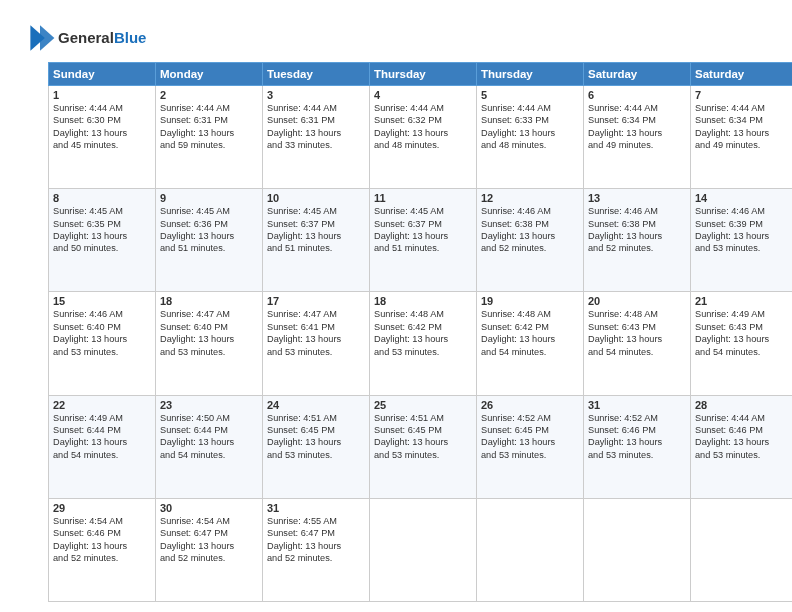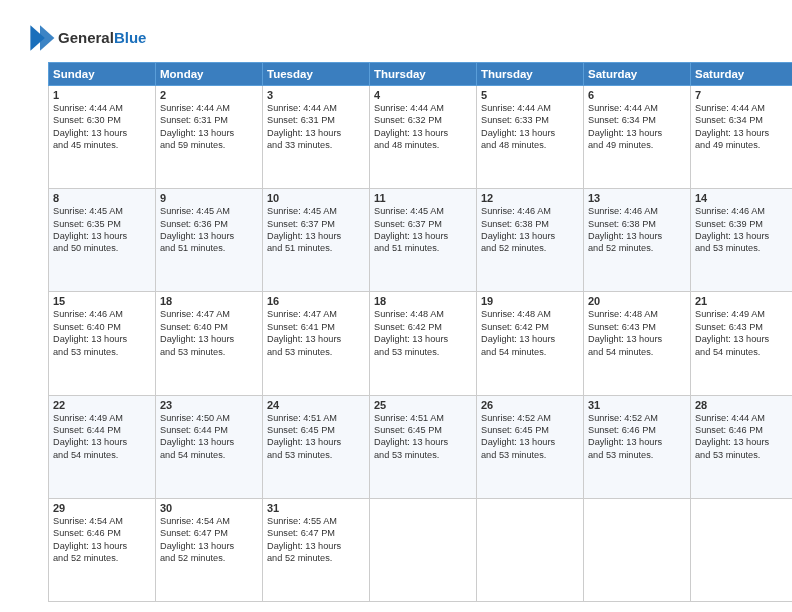--- a/index.html
+++ b/index.html
@@ -237,21 +237,21 @@
             <span class="cell-line">and 53 minutes.</span>
           </td>
           <td>
             <span class="day-num">18</span>
             <span class="cell-line">Sunrise: 4:47 AM</span>
             <span class="cell-line">Sunset: 6:40 PM</span>
             <span class="cell-line">Daylight: 13 hours</span>
             <span class="cell-line">and 53 minutes.</span>
           </td>
           <td>
-            <span class="day-num">16</span>
+            <span class="day-num">17</span>
             <span class="cell-line">Sunrise: 4:47 AM</span>
             <span class="cell-line">Sunset: 6:41 PM</span>
             <span class="cell-line">Daylight: 13 hours</span>
             <span class="cell-line">and 53 minutes.</span>
           </td>
           <td>
             <span class="day-num">18</span>
             <span class="cell-line">Sunrise: 4:48 AM</span>
             <span class="cell-line">Sunset: 6:42 PM</span>
             <span class="cell-line">Daylight: 13 hours</span>

